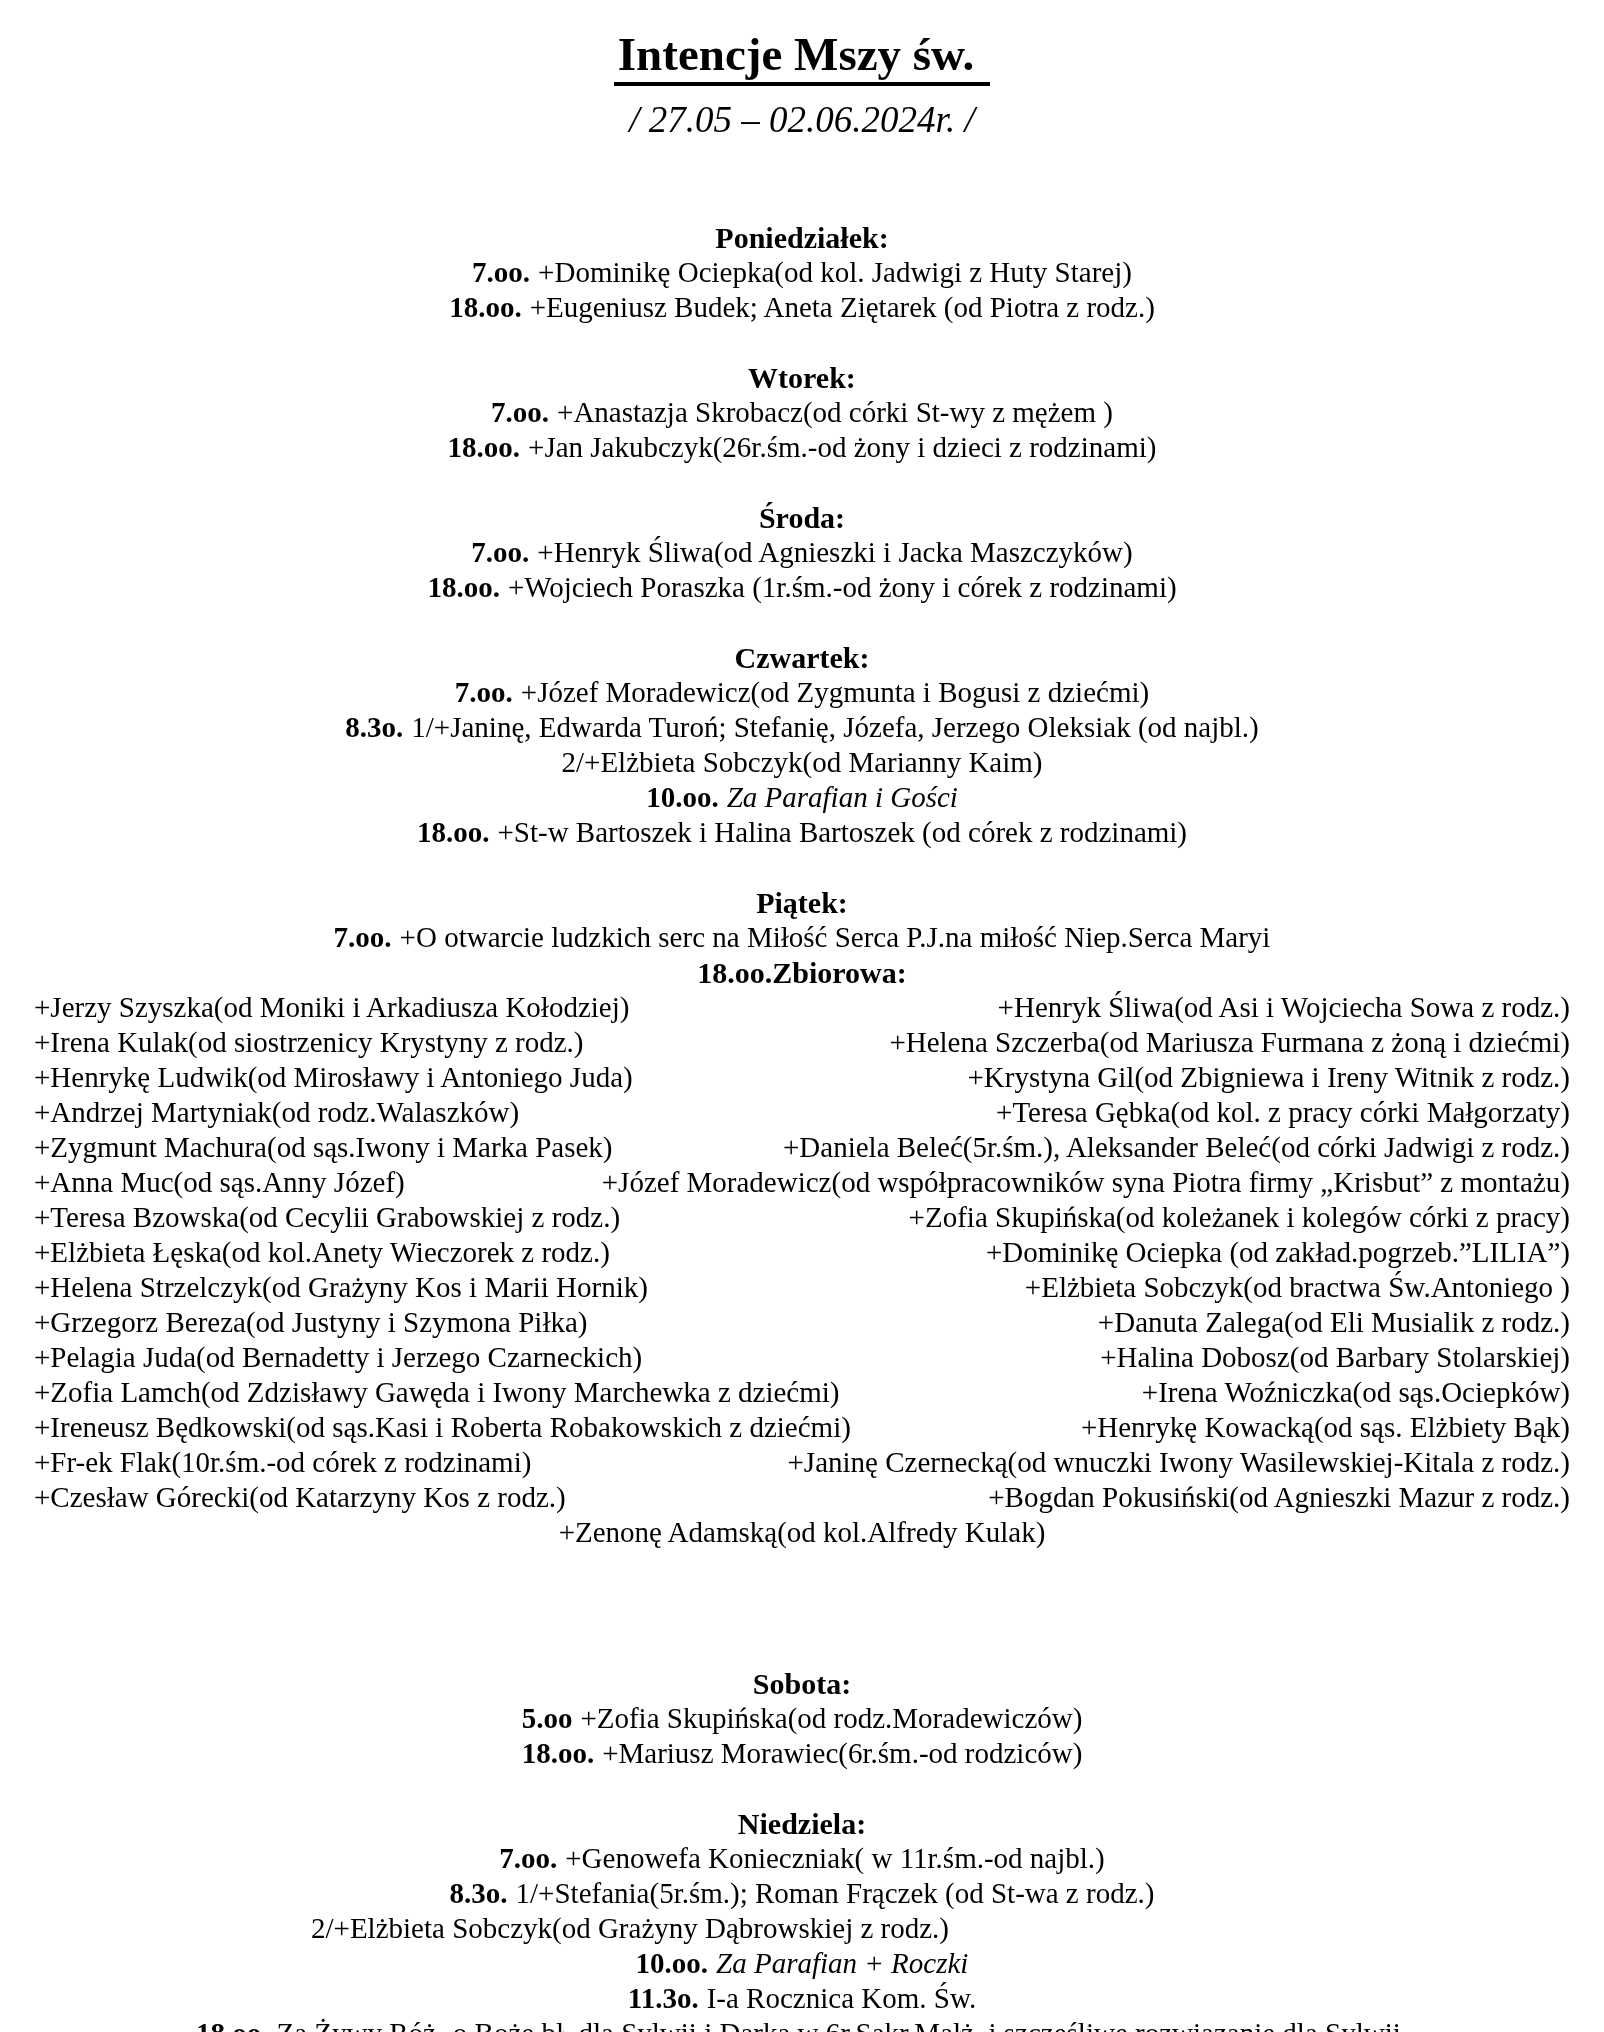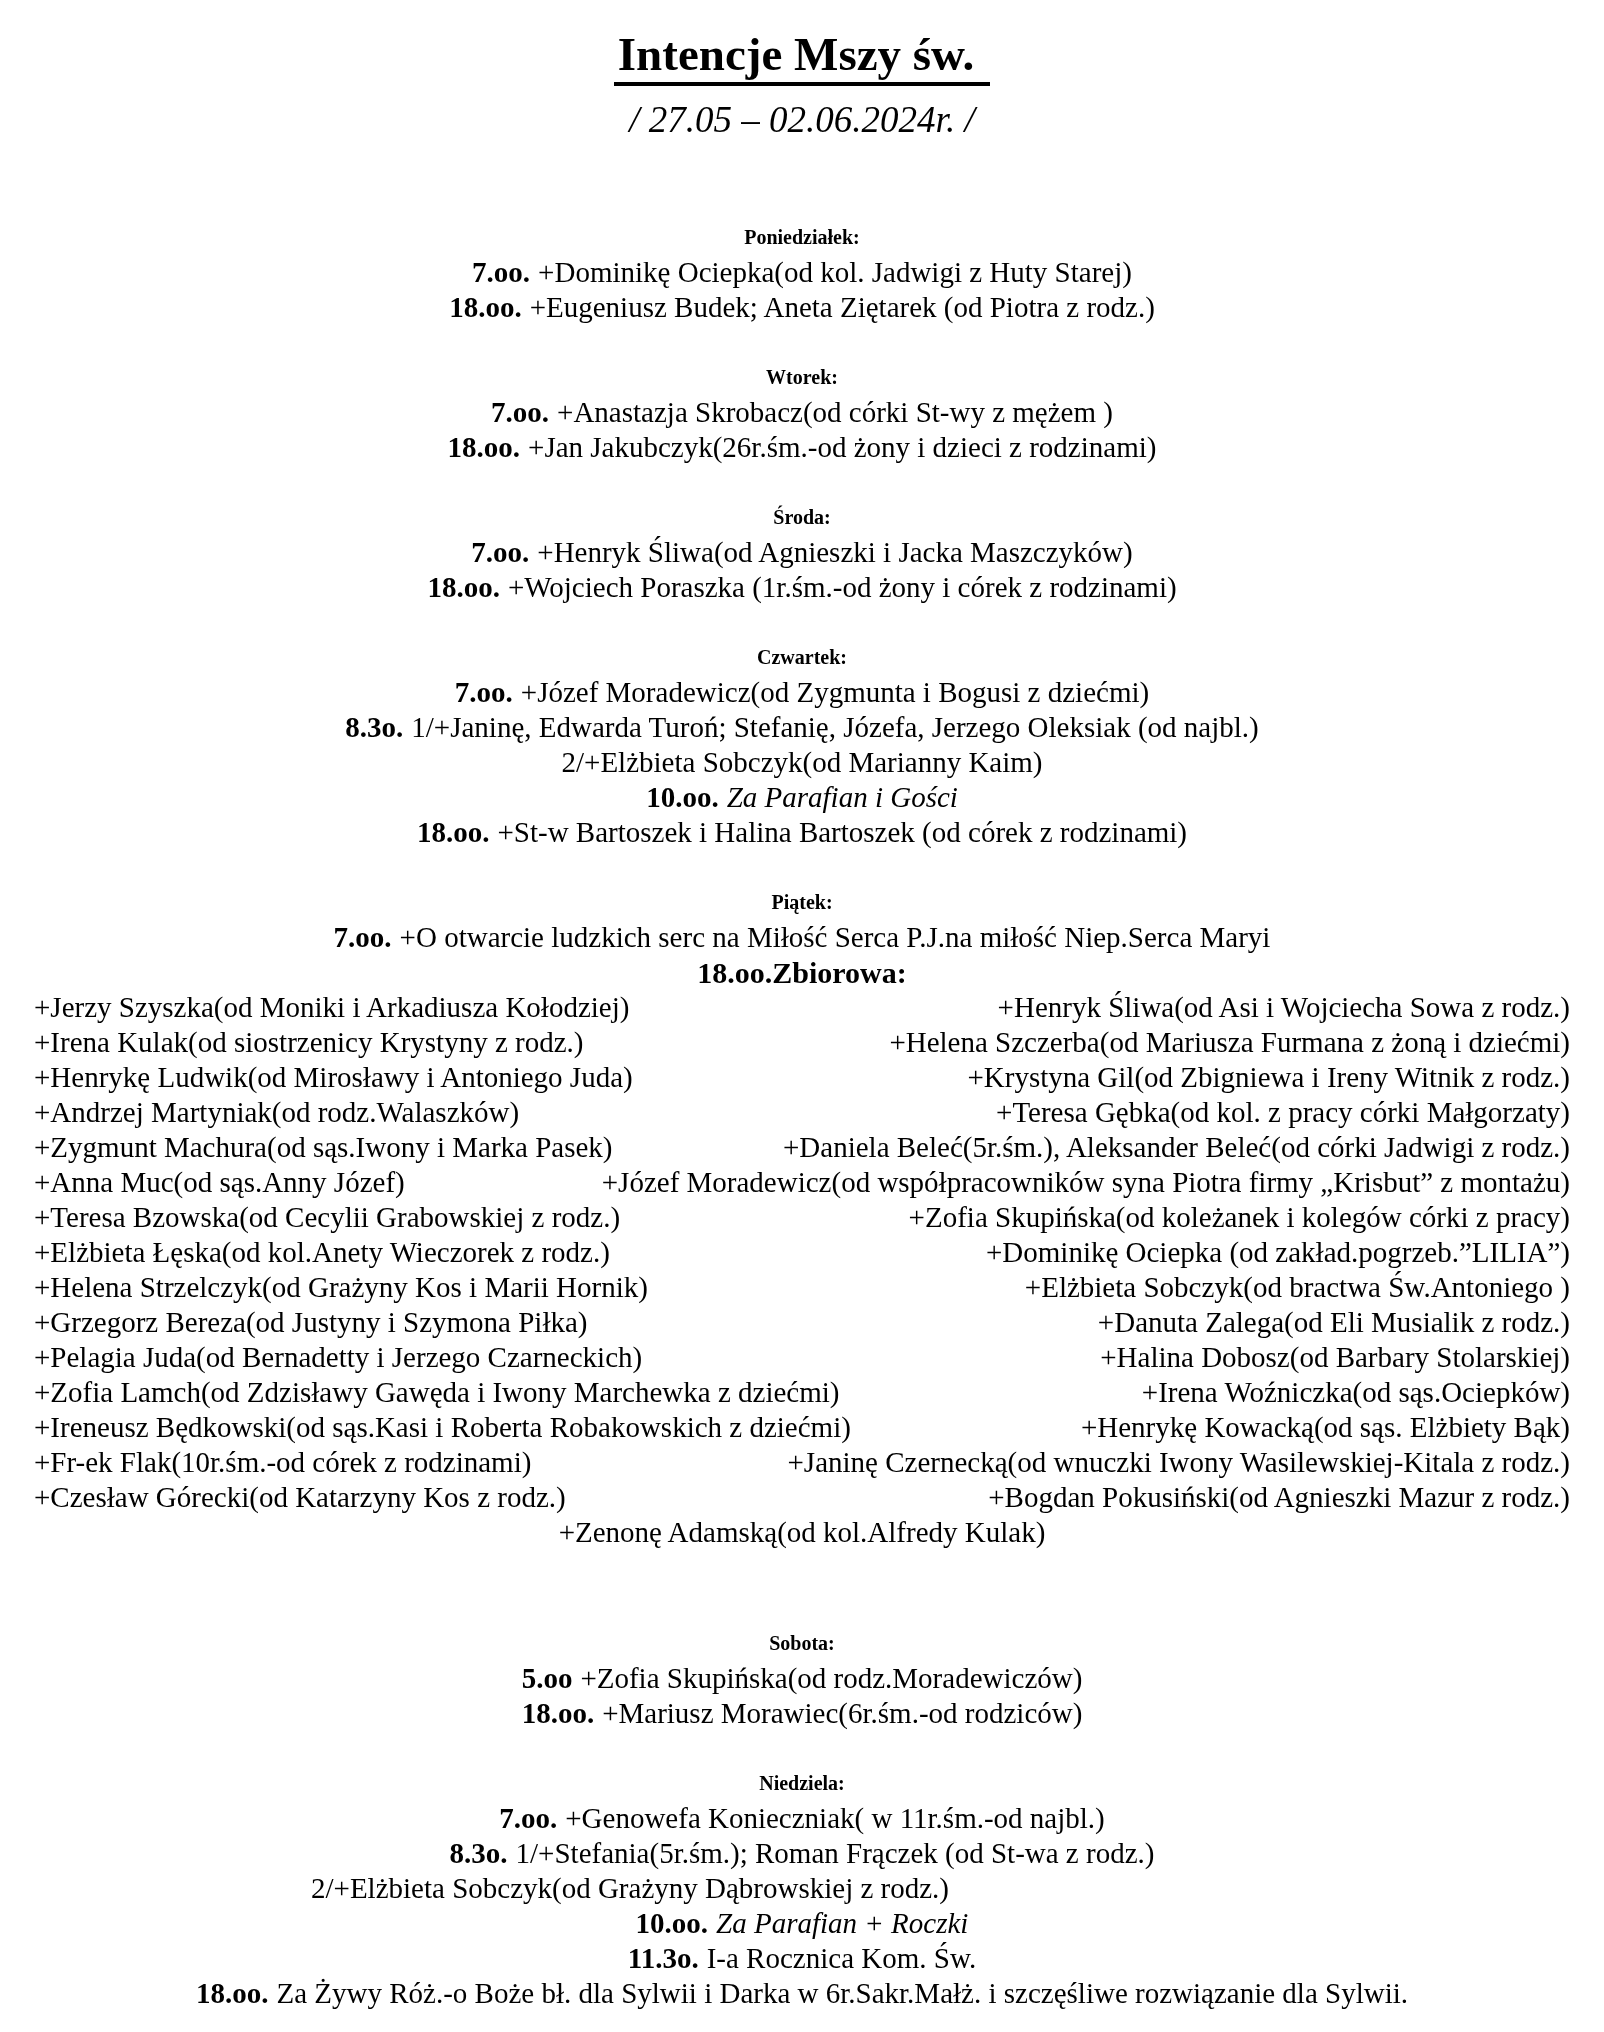--- a/index.html
+++ b/index.html
@@ -30,21 +30,21 @@
   .doc-subtitle {
     font-size: 37px;
     line-height: 44px;
     font-style: italic;
     margin-top: 12px;
   }
   .spacer-top { height: 78px; }
   .day { margin-bottom: 35px; }
   .day-name {
     font-weight: bold;
-    font-size: 20px;
+    font-size: 30px;
     line-height: 35px;
   }
   .line { line-height: 35px; }
   .t { font-weight: bold; }
   .t:empty { display: none; }
   .t { margin-right: 8px; }
   .it { font-style: italic; }
   .shift { transform: translateX(-172px); }
   .zbiorowa {
     font-weight: bold;
@@ -54,21 +54,21 @@
   .frow {
     display: flex;
     justify-content: space-between;
     padding: 0 34px;
     line-height: 35px;
     text-align: left;
   }
   .fl { text-align: left; }
   .fr { text-align: right; }
   .friday-footer { line-height: 35px; }
-  .friday-block { margin-bottom: 76px; }
+  .friday-block { margin-bottom: 116px; }
   .sunday { margin-bottom: 16px; }
 </style>
 </head>
 <body>
 
 <div class="page">
 
   <div>
     <span class="doc-title">Intencje Mszy św.</span>
     <div class="doc-subtitle">/  27.05 – 02.06.2024r.  /</div>

